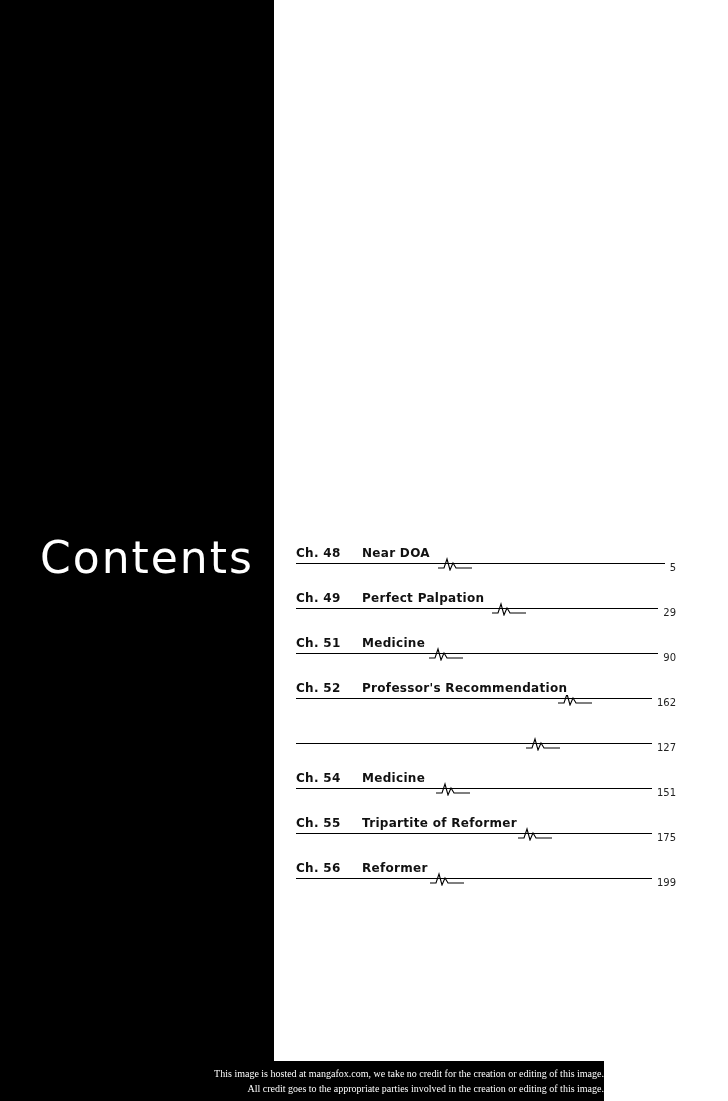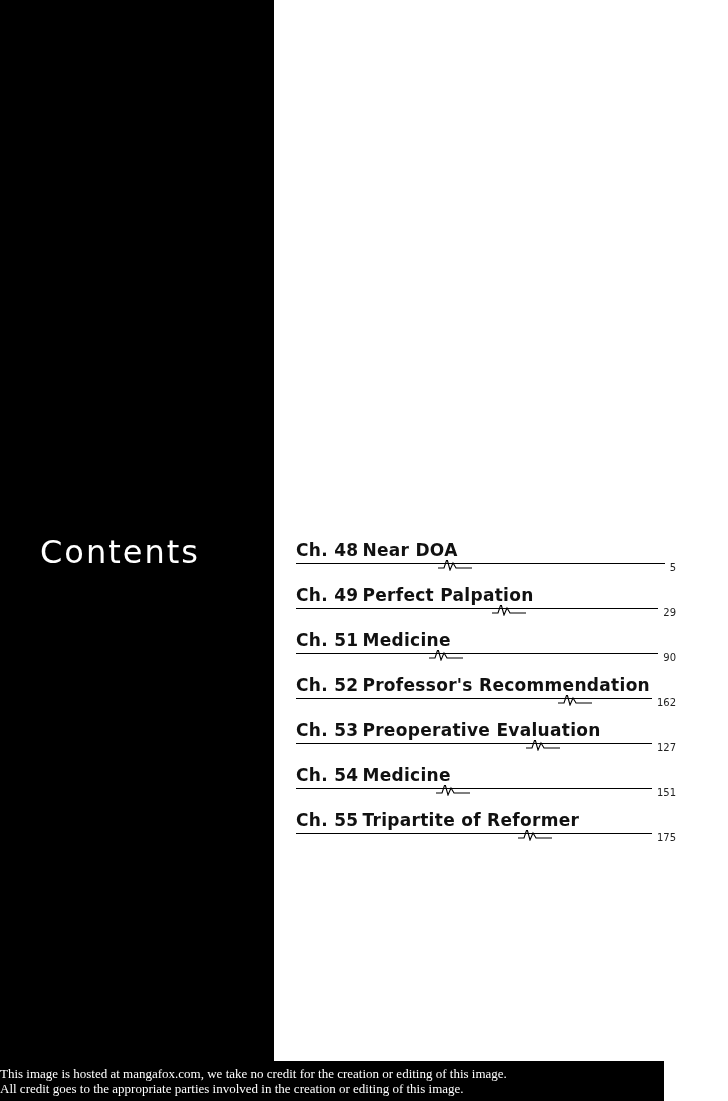--- a/index.html
+++ b/index.html
@@ -29,21 +29,21 @@
     height: 1061px;
     background: #000000;
   }
   .contents-title {
     position: absolute;
     left: 40px;
     top: 536px;
     width: 220px;
     color: #ffffff;
     font-family: "DejaVu Sans", sans-serif;
-    font-size: 32px;
+    font-size: 44px;
     font-weight: 400;
     letter-spacing: 2px;
     line-height: 1;
     white-space: nowrap;
   }
   
   .toc {
     position: absolute;
     left: 296px;
     top: 528px;
@@ -62,21 +62,21 @@
     background: #000000;
   }
   .toc-text {
     position: absolute;
     left: 0;
     bottom: 13px;
     background: #ffffff;
     padding-right: 6px;
     white-space: nowrap;
     font-family: "DejaVu Sans", sans-serif;
-    font-size: 17px;
+    font-size: 12px;
     font-weight: 700;
     letter-spacing: 0.3px;
     color: #111111;
   }
   .toc-chapter {
     display: inline-block;
     min-width: 62px;
   }
   .toc-name {
     display: inline-block;
@@ -100,27 +100,27 @@
     width: 34px;
   }
   .squiggle svg {
     display: block;
   }
   
   .footer {
     position: absolute;
     left: 0;
     bottom: 0;
-    width: 664px;
+    width: 604px;
     height: 40px;
     background: #000000;
     color: #ffffff;
-    text-align: left;
+    text-align: right;
     font-family: "Liberation Serif", serif;
-    font-size: 13px;
+    font-size: 10px;
     line-height: 15px;
     padding-top: 5px;
     box-sizing: border-box;
   }
   .footer div { white-space: nowrap; }
 </style>
 </head>
 <body>
 
 <div class="page">
@@ -184,23 +184,20 @@
       <div class="toc-page">162</div>
     </div>
 
     <div class="toc-row">
       <div class="toc-line"></div>
       <div class="squiggle" style="left:230px;">
         <svg width="34" height="16" viewBox="0 0 34 16">
             <polyline points="0,13 6,13 9,4 12,15 15,8 18,13 34,13" fill="none" stroke="#000" stroke-width="1.1"></polyline>
           </svg>
       </div>
-      <div class="toc-text">
-        <span class="toc-chapter">Ch. 53</span><span class="toc-name">Preoperative Evaluation</span>
-      </div>
       <div class="toc-page">127</div>
     </div>
 
     <div class="toc-row">
       <div class="toc-line"></div>
       <div class="squiggle" style="left:140px;">
         <svg width="34" height="16" viewBox="0 0 34 16">
             <polyline points="0,13 6,13 9,4 12,15 15,8 18,13 34,13" fill="none" stroke="#000" stroke-width="1.1"></polyline>
           </svg>
       </div>
@@ -216,20 +213,32 @@
         <svg width="34" height="16" viewBox="0 0 34 16">
             <polyline points="0,13 6,13 9,4 12,15 15,8 18,13 34,13" fill="none" stroke="#000" stroke-width="1.1"></polyline>
           </svg>
       </div>
       <div class="toc-text">
         <span class="toc-chapter">Ch. 55</span><span class="toc-name">Tripartite of Reformer</span>
       </div>
       <div class="toc-page">175</div>
     </div>
 
+    <div class="toc-row">
+      <div class="toc-line"></div>
+      <div class="squiggle" style="left:134px;">
+        <svg width="34" height="16" viewBox="0 0 34 16">
+            <polyline points="0,13 6,13 9,4 12,15 15,8 18,13 34,13" fill="none" stroke="#000" stroke-width="1.1"></polyline>
+          </svg>
+      </div>
+      <div class="toc-text">
+        <span class="toc-chapter">Ch. 56</span><span class="toc-name">Reformer</span>
+      </div>
+      <div class="toc-page">199</div>
+    </div>
 
   </div>
 
   <div class="footer">
     <div>This image is hosted at mangafox.com, we take no credit for the creation or editing of this image.</div>
     <div>All credit goes to the appropriate parties involved in the creation or editing of this image.</div>
   </div>
 
 </div>
 

